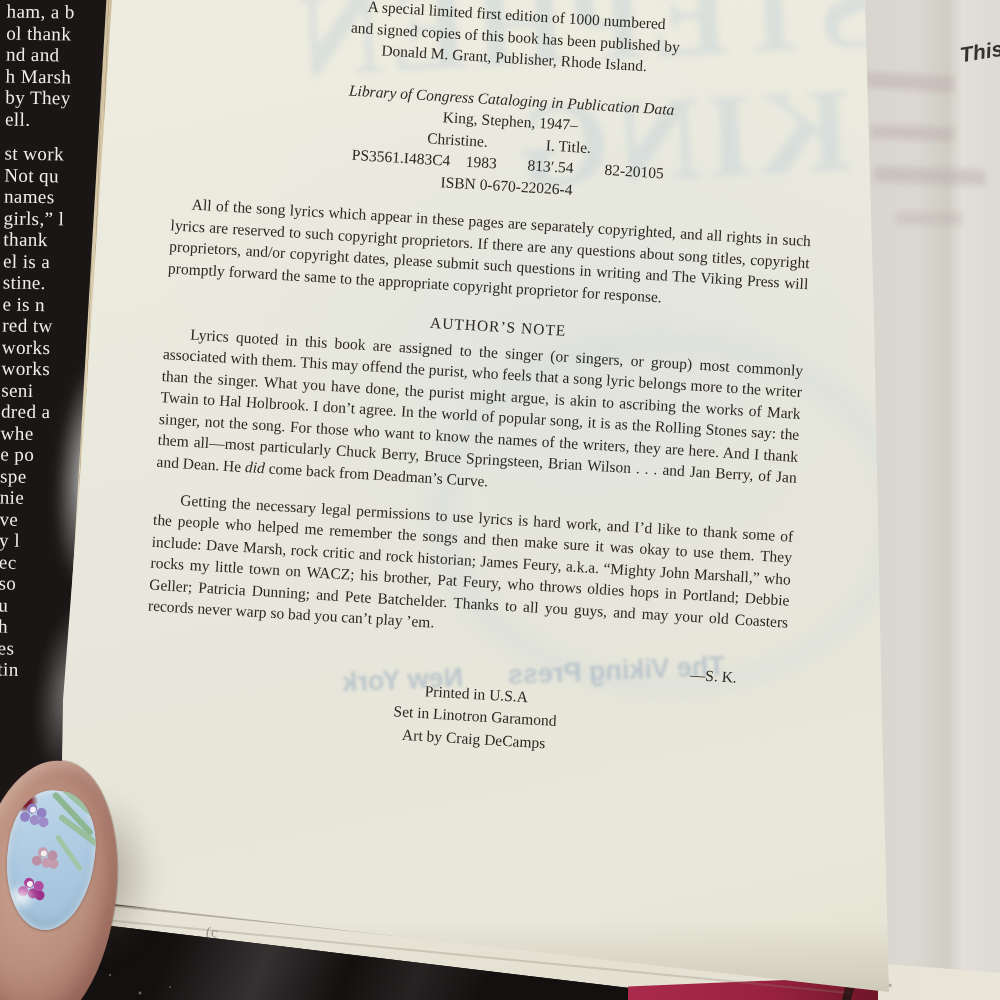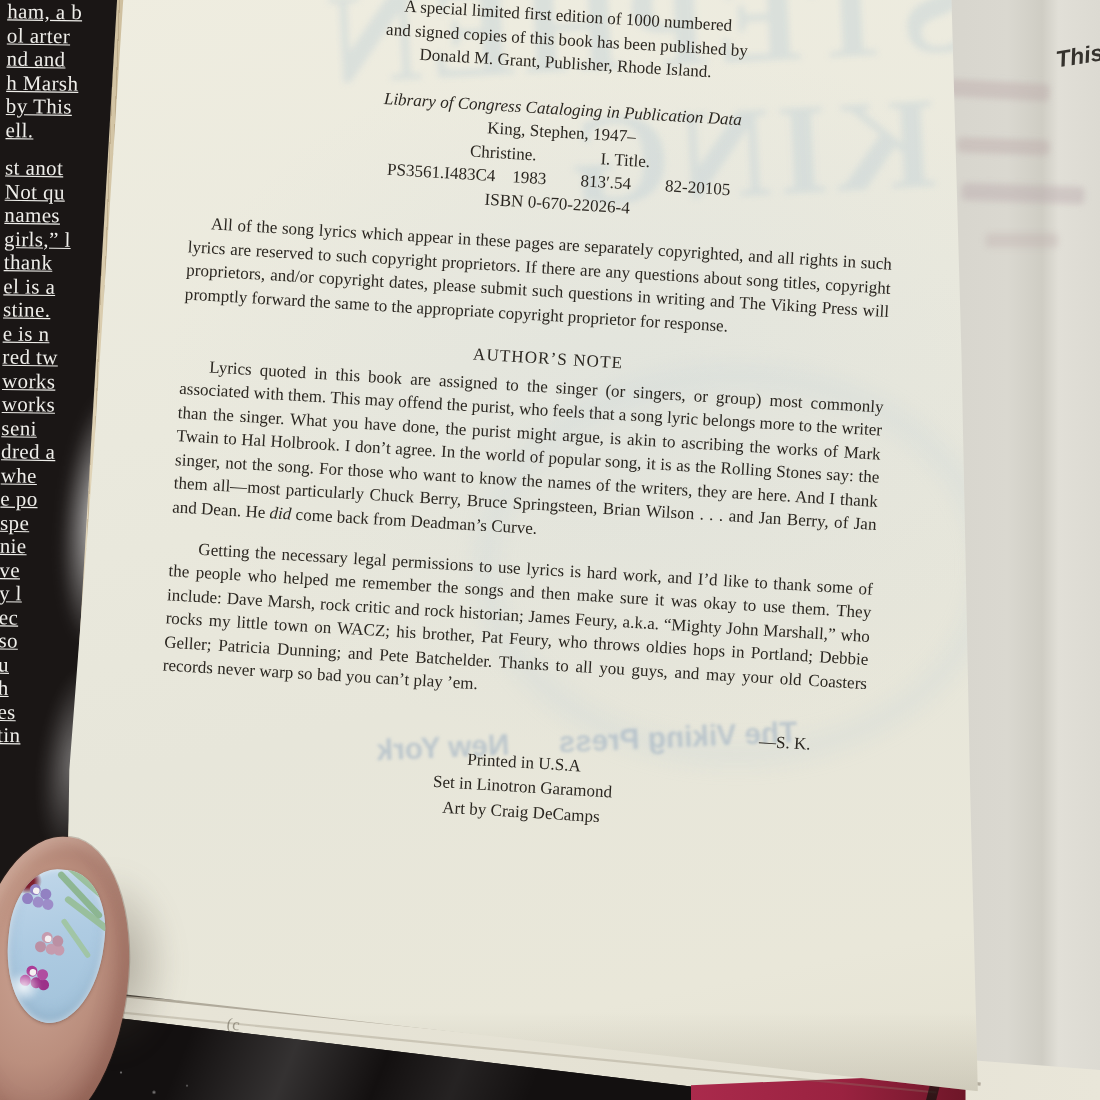--- a/index.html
+++ b/index.html
@@ -47,21 +47,21 @@
   .left-cover{position:absolute;left:0;top:0;width:152px;height:945px;background:#1a1615;
     clip-path:polygon(0 0,76% 0,72% 9%,56% 45%,41% 80%,36% 100%,0 100%);}
   .cover-glare{position:absolute;left:38px;top:345px;width:88px;height:300px;
     background:radial-gradient(52% 50% at 58% 42%,rgba(255,255,255,.8),rgba(255,255,255,.22) 55%,transparent 78%);
     filter:blur(5px);transform:rotate(5deg);}
   .cover-glare2{position:absolute;left:30px;top:580px;width:78px;height:220px;opacity:.65;
     background:radial-gradient(50% 50% at 50% 50%,rgba(255,255,255,.65),rgba(255,255,255,.15) 60%,transparent 80%);
     filter:blur(6px);transform:rotate(8deg);}
   .cover-text{position:absolute;left:2px;top:1px;transform:rotate(.8deg);
     font-size:19px;line-height:21.5px;letter-spacing:.4px;color:#efeeea;}
-  .cover-line{display:block;min-height:21.5px;white-space:pre;text-decoration:underline;}
+  .cover-line{display:block;min-height:21.5px;white-space:pre;}
   .cover-line:empty{min-height:13px;}
 
   
   .page-edge-strip{position:absolute;left:44px;top:0;width:78px;height:880px;
     background:
       repeating-linear-gradient(92deg,rgba(120,95,60,.22) 0 1px,transparent 1px 4px),
       linear-gradient(90deg,#c6b596,#e2d6ba 45%,#d6c8a9 70%,#c8b794);
     clip-path:polygon(80% 0,100% 0,30% 100%,14% 100%);}
 
   
@@ -141,27 +141,27 @@
 <div class="crimson"></div>
 <div class="edge-line1"></div>
 <div class="edge-line2"></div>
 <div class="pencil">(c</div>
 <div class="fold-line"></div>
 
 <div class="left-cover">
   <div class="cover-text">
 
   <span class="cover-line">ham, a b</span>
-      <span class="cover-line">ol arter</span>
+      <span class="cover-line">ol thank</span>
       <span class="cover-line">nd and</span>
       <span class="cover-line">h Marsh</span>
-      <span class="cover-line">by This</span>
+      <span class="cover-line">by They</span>
       <span class="cover-line">ell.</span>
       <span class="cover-line"></span>
-      <span class="cover-line">st anot</span>
+      <span class="cover-line">st work</span>
       <span class="cover-line">Not qu</span>
       <span class="cover-line">names</span>
       <span class="cover-line">girls,” l</span>
       <span class="cover-line">thank</span>
       <span class="cover-line">el is a</span>
       <span class="cover-line">stine.</span>
       <span class="cover-line">e is n</span>
       <span class="cover-line">red tw</span>
       <span class="cover-line">works</span>
       <span class="cover-line">works</span>

